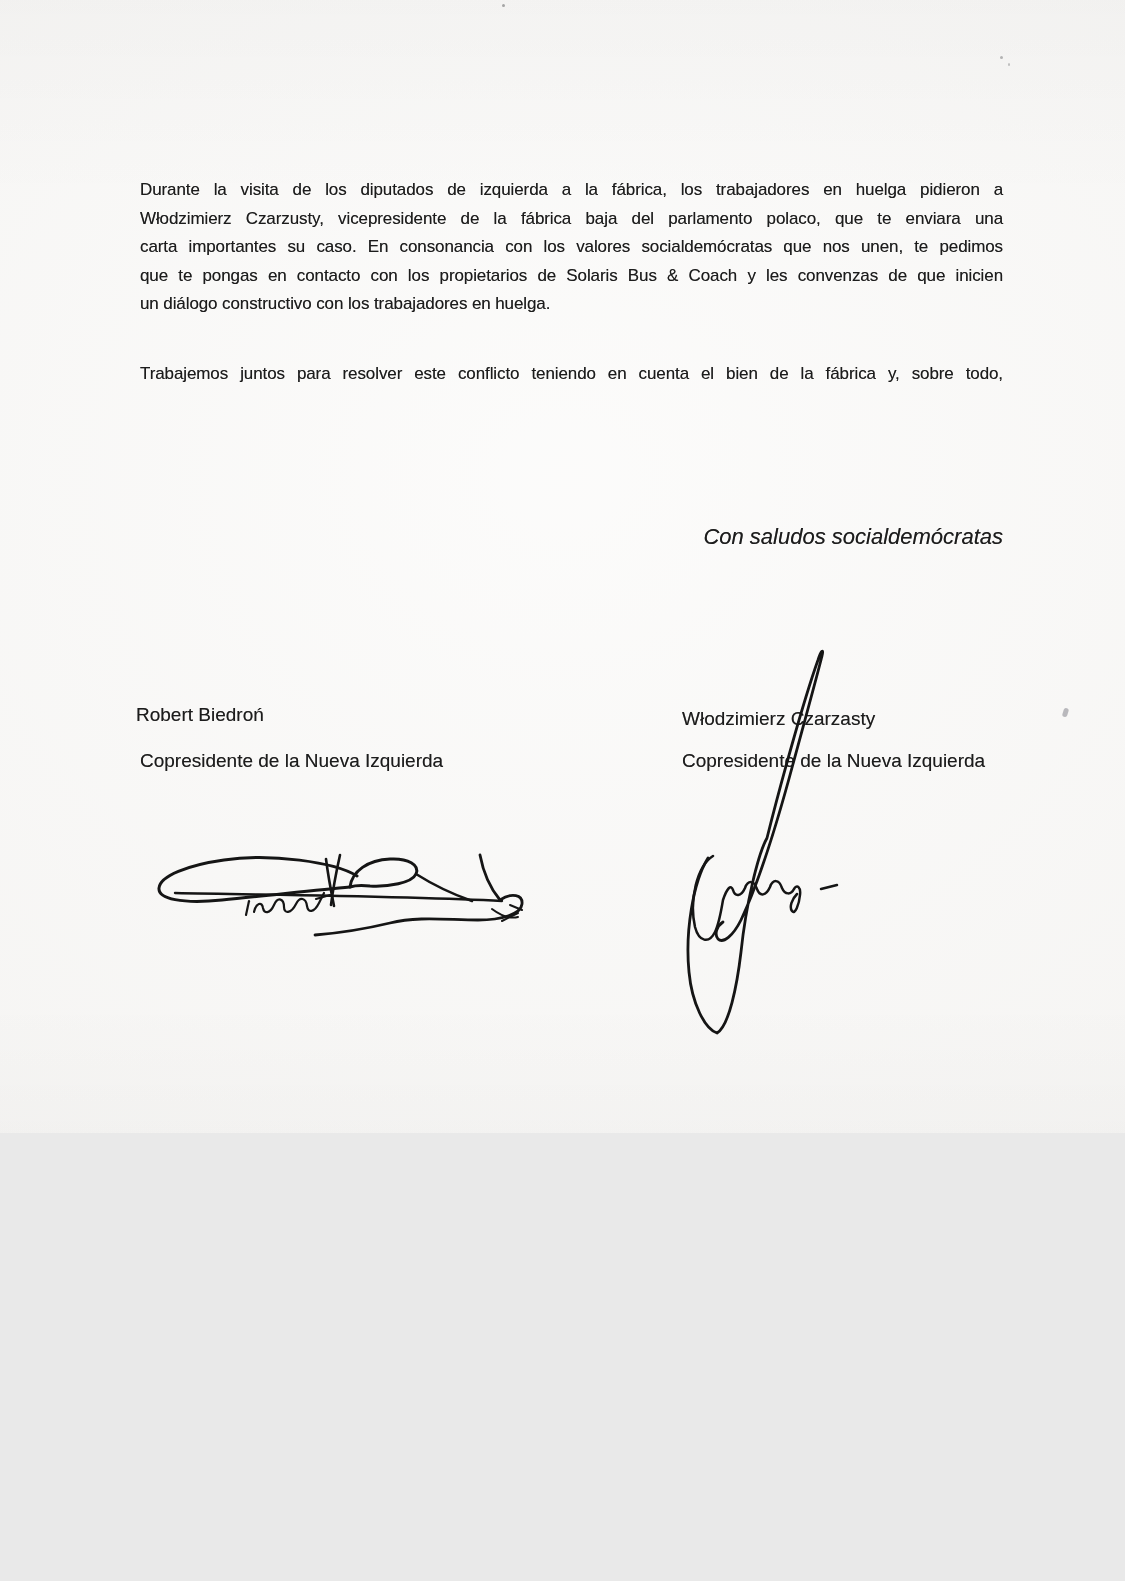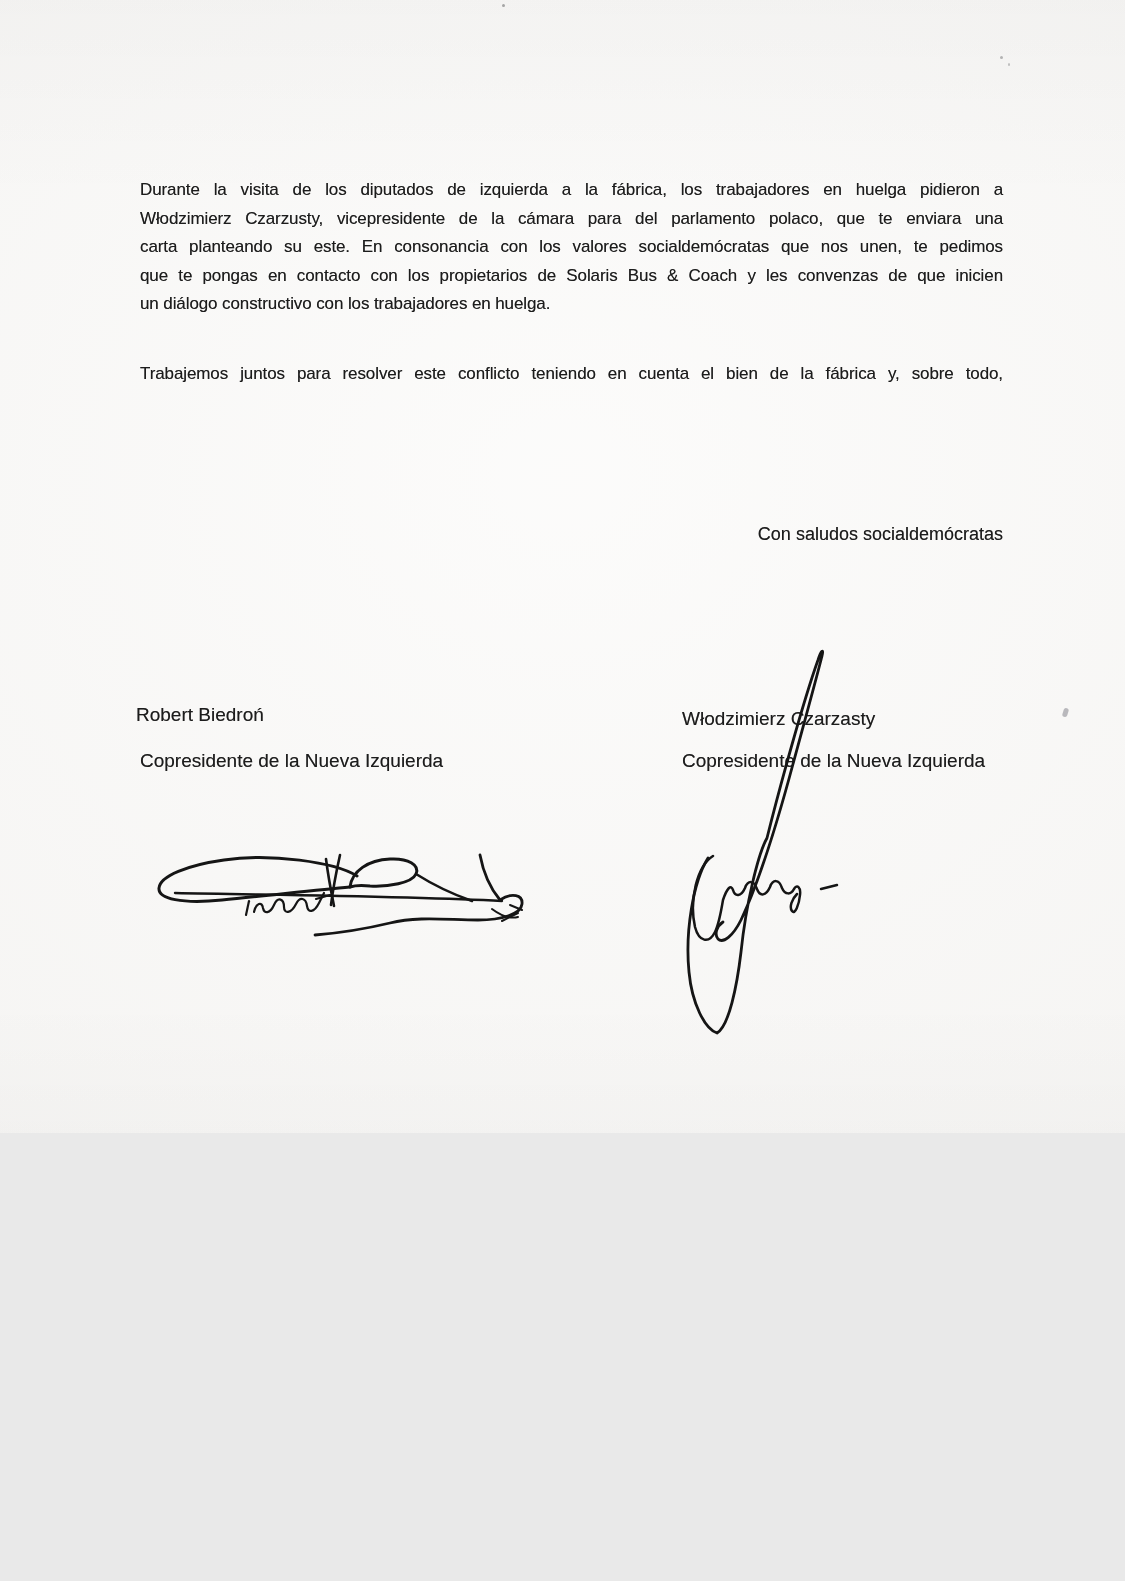--- a/index.html
+++ b/index.html
@@ -23,21 +23,21 @@
     letter-spacing:-0.1px;
     text-align:justify;
     text-align-last:justify;
     color:#1c1c1c;
     text-shadow:0 0 0.5px rgba(25,25,25,0.55);
     white-space:normal;
   }
   .line.last{text-align-last:left;}
   .closing{
     position:absolute;left:140px;width:863px;top:524px;
-    font-size:18px;
+    font-size:22px;font-style:italic;
     text-align:right;
     color:#1c1c1c;
     text-shadow:0 0 0.5px rgba(25,25,25,0.55);
     z-index:1;
   }
   .sig-name,.sig-title{
     position:absolute;
     font-size:19px;line-height:30px;
     color:#1c1c1c;
     text-shadow:0 0 0.5px rgba(25,25,25,0.5);
@@ -59,22 +59,22 @@
   .speck-c{left:1008px;top:63px;width:2px;height:3px;background:#bdbdbd;}
   .speck-d{left:502px;top:4px;width:3px;height:3px;background:#a5a5a5;}
 </style>
 </head>
 <body>
 
 <div class="page">
 
   <div class="para" style="top:176px;">
     <div class="line">Durante la visita de los diputados de izquierda a la fábrica, los trabajadores en huelga pidieron a</div>
-    <div class="line">Włodzimierz Czarzusty, vicepresidente de la cámara para del parlamento polaco, que te enviara una</div>
-    <div class="line">carta planteando su este. En consonancia con los valores socialdemócratas que nos unen, te pedimos</div>
+    <div class="line">Włodzimierz Czarzusty, vicepresidente de la fábrica baja del parlamento polaco, que te enviara una</div>
+    <div class="line">carta importantes su caso. En consonancia con los valores socialdemócratas que nos unen, te pedimos</div>
     <div class="line">que te pongas en contacto con los propietarios de Solaris Bus &amp; Coach y les convenzas de que inicien</div>
     <div class="line last">un diálogo constructivo con los trabajadores en huelga.</div>
   </div>
 
   <div class="para" style="top:360px;">
     <div class="line">Trabajemos juntos para resolver este conflicto teniendo en cuenta el bien de la fábrica y, sobre todo,</div>
   </div>
 
   <div class="closing">Con saludos socialdemócratas</div>
 

